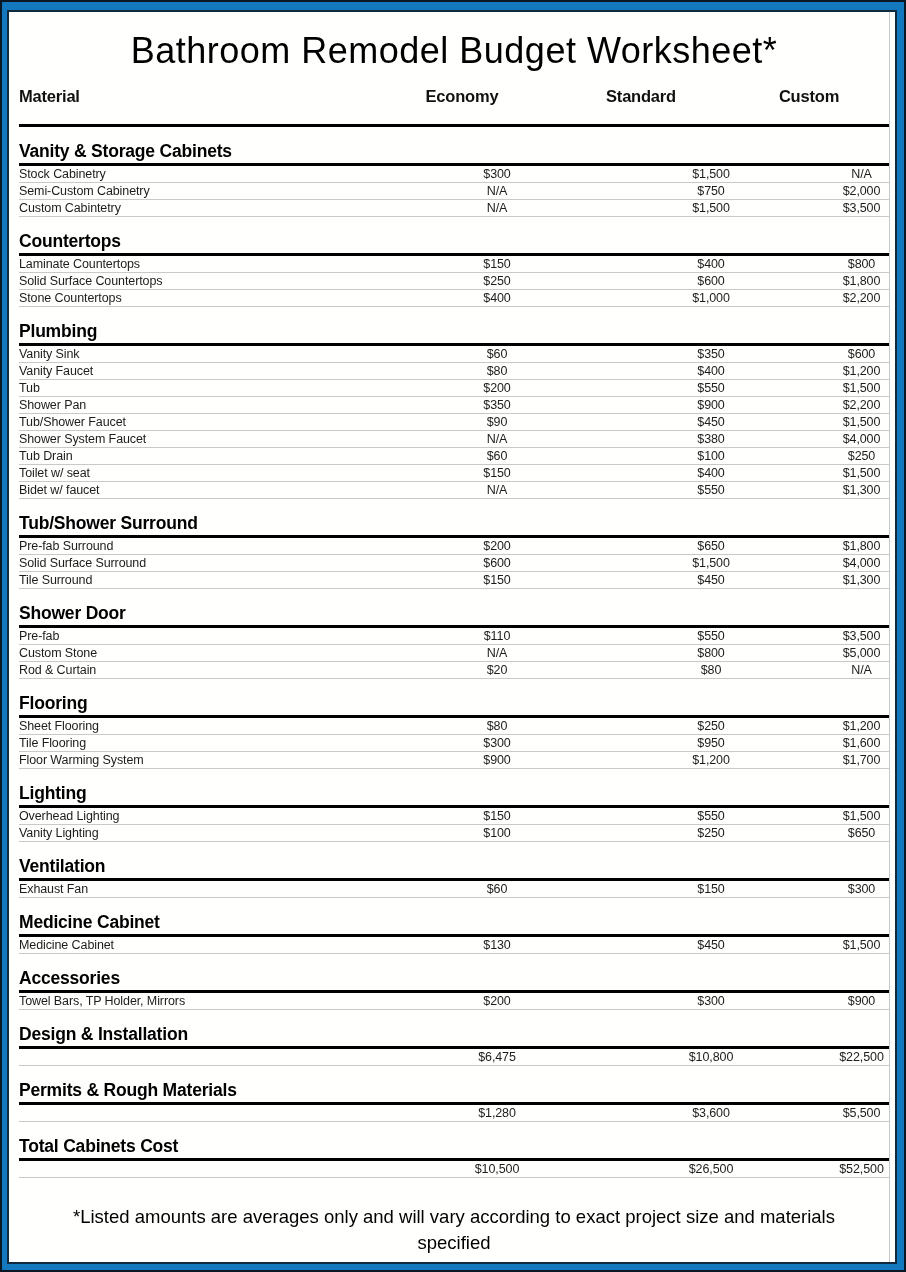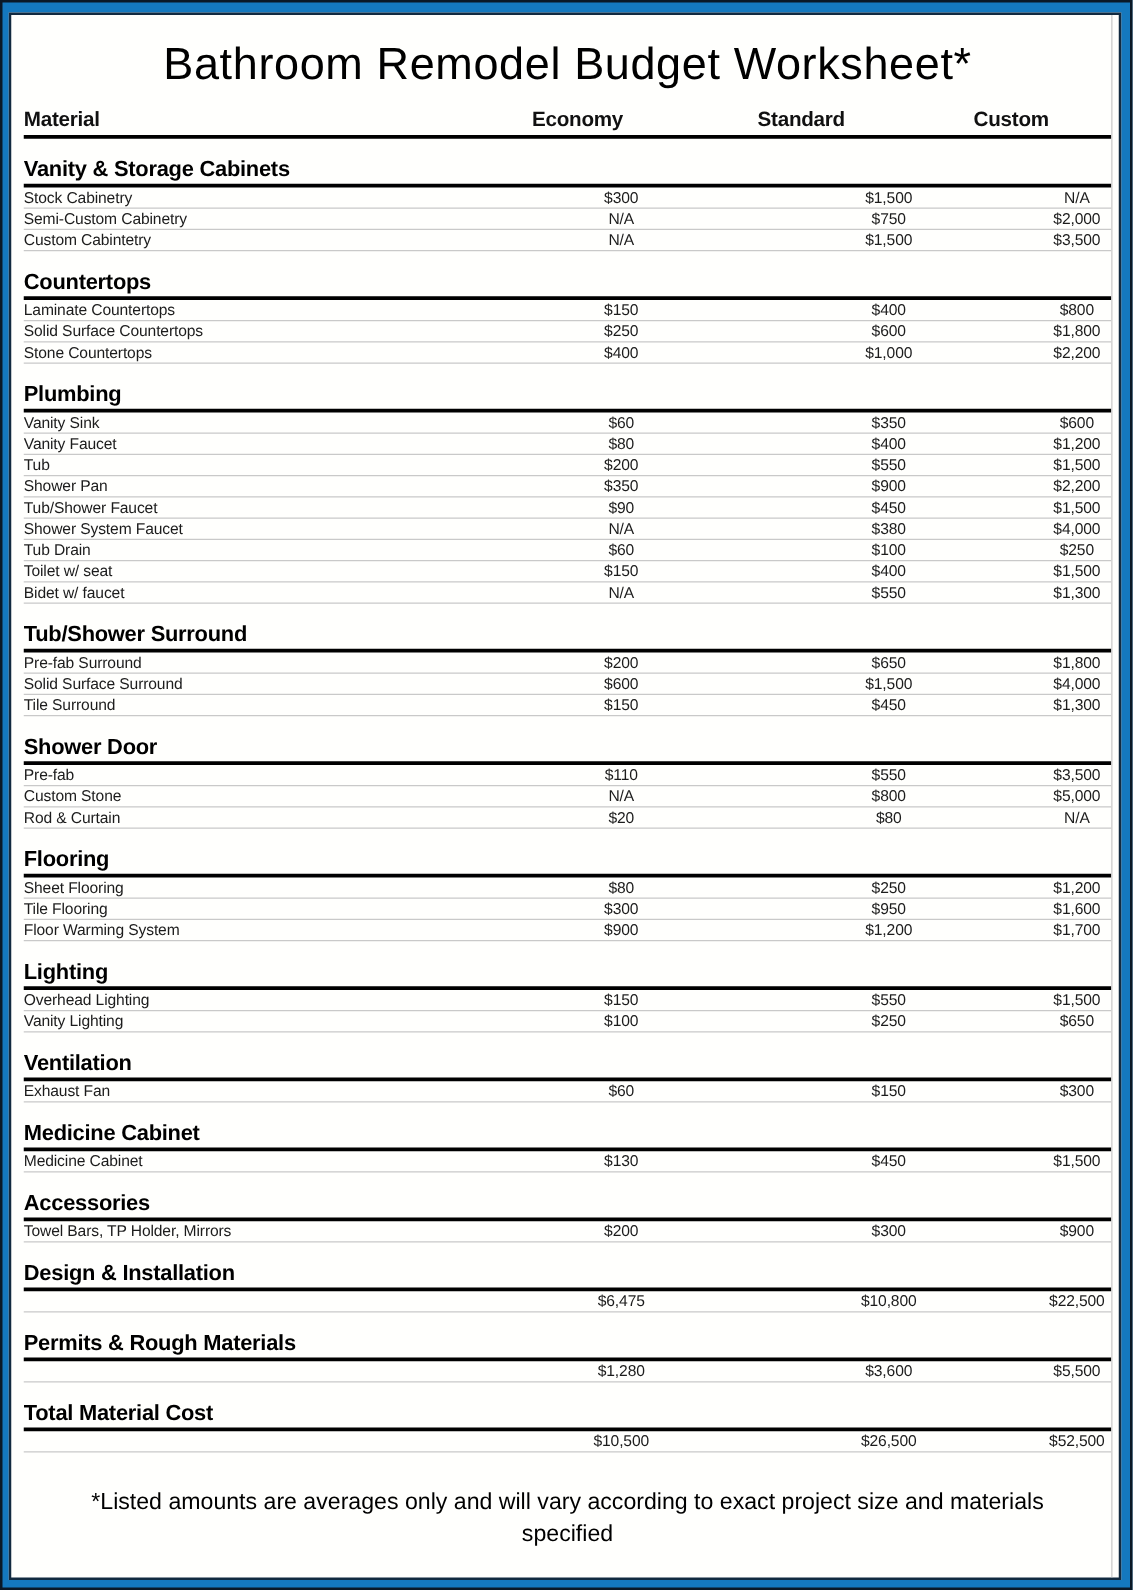--- a/index.html
+++ b/index.html
@@ -45,21 +45,21 @@
     font-weight:400;
     color:#000;
   }
   .grid{
     display:grid;
     grid-template-columns:352px 182px 176px 1fr;
   }
   .col-header-row{
     margin-top:15px;
     border-bottom:3px solid var(--rule);
-    padding-bottom:2px;
+    padding-bottom:18px;
   }
   .col-header{
     font-weight:700;
     font-size:16.5px;
     letter-spacing:-0.2px;
   }
   .col-header.mat{text-align:left;}
   .col-header.val{text-align:center;}
   .section{margin-top:14px;}
   .section-title{
@@ -329,21 +329,21 @@
         <div class="section">
           <div class="section-title">Permits &amp; Rough Materials</div>
           <div class="grid row">
             <div class="cell mat"></div>
             <div class="cell val">$1,280</div>
             <div class="cell val">$3,600</div>
             <div class="cell val">$5,500</div>
           </div>
         </div>
         <div class="section">
-          <div class="section-title">Total Material Cost</div>
+          <div class="section-title">Total Cabinets Cost</div>
           <div class="grid row">
             <div class="cell mat"></div>
             <div class="cell val">$10,500</div>
             <div class="cell val">$26,500</div>
             <div class="cell val">$52,500</div>
           </div>
         </div>
       </div>
 
     <div class="footnote">*Listed amounts are averages only and will vary according to exact project size and materials specified</div>

